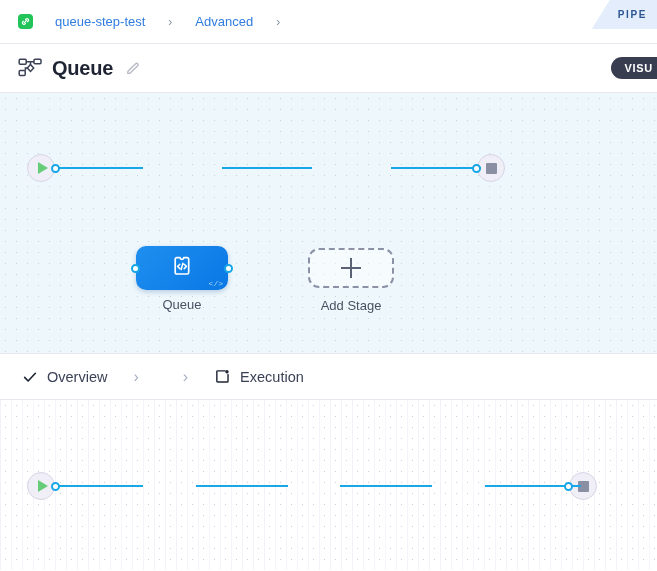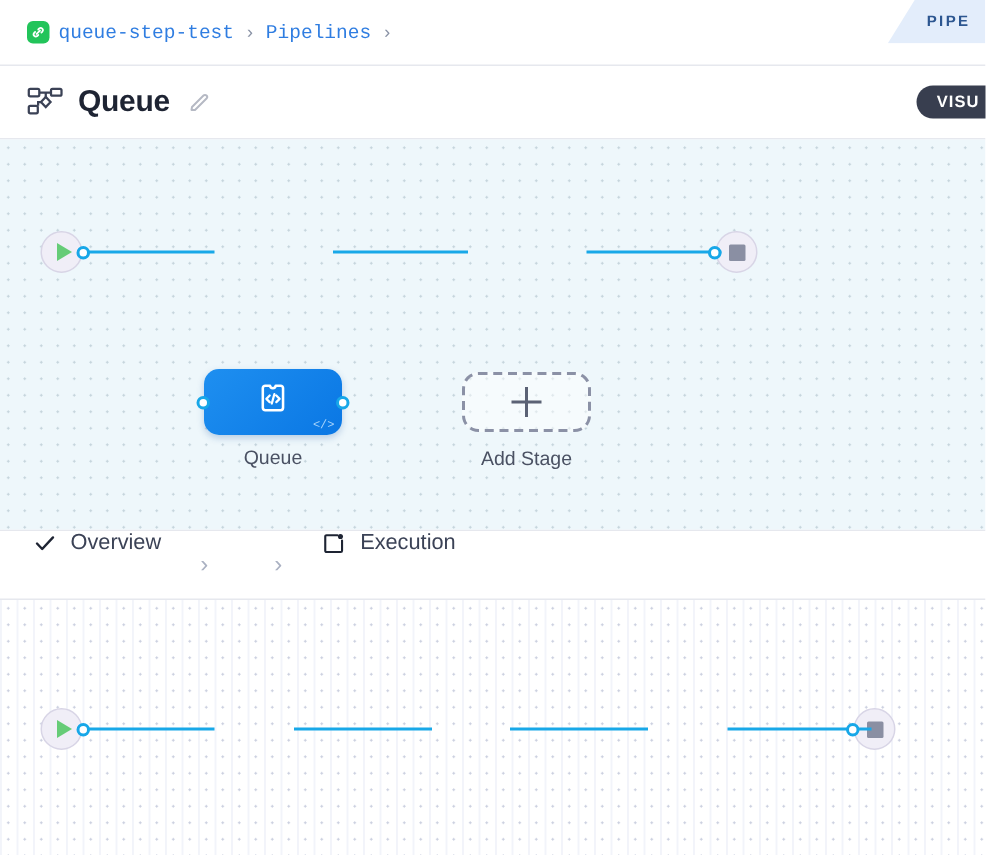--- a/index.html
+++ b/index.html
@@ -10,21 +10,21 @@
     -webkit-font-smoothing:antialiased;
   }
   .app{position:relative;width:657px;height:571px;overflow:hidden;}
 
   
   .topbar{
     position:relative;height:44px;background:#ffffff;
     border-bottom:1px solid #e6e8ee;
     display:flex;align-items:center;padding-left:18px;box-sizing:border-box;
   }
-  .crumbs{display:flex;align-items:center;gap:6px;font-size:13px;font-family:Liberation Mono, monospace;}
+  .crumbs{display:flex;align-items:center;gap:22px;font-size:13px;}
   .org-icon{
     width:15px;height:15px;border-radius:4px;background:#22c45a;
     display:inline-flex;align-items:center;justify-content:center;flex:0 0 auto;
   }
   .crumb-link{color:#2f7de1;text-decoration:none;white-space:nowrap;}
   .crumb-sep{color:#8a93a6;font-size:12px;padding:0 1px;}
 
   
   .corner-tab{
     position:absolute;right:0;top:0;height:29px;
@@ -133,21 +133,21 @@
     white-space:nowrap;
   }
 
   
   .tabbar{
     height:47px;background:#fff;border-top:1px solid #e6e8ee;
     border-bottom:1px solid #e6e8ee;
     display:flex;align-items:stretch;padding-left:18px;box-sizing:border-box;
   }
   .tab{
-    display:flex;gap:9px;padding:0 4px;
+    display:flex;align-items:center;gap:9px;padding:0 4px;
     font-size:14.5px;color:#3b4256;cursor:pointer;position:relative;
   }
   .tab.active{font-weight:bold;color:#1e2433;}
   .tab.active:after{
     content:"";position:absolute;left:-8px;right:-8px;bottom:-1px;height:3px;
     background:#2f7de1;
   }
   .tab-sep{display:flex;align-items:center;padding:0 22px;color:#aab1c2;}
   .check{display:inline-block;width:16px;height:16px;}
   .tab-ico{display:inline-block;width:17px;height:17px;}
@@ -161,21 +161,21 @@
     <div class="crumbs">
       <span class="org-icon">
         <svg width="11" height="11" viewBox="0 0 24 24" fill="none" stroke="#ffffff" stroke-width="2.6" stroke-linecap="round">
           <path d="M9.5 14.5 14.5 9.5"></path>
           <path d="M7.5 11.5 6 13a3.2 3.2 0 0 0 4.5 4.5L12 16"></path>
           <path d="M16.5 12.5 18 11a3.2 3.2 0 0 0-4.5-4.5L12 8"></path>
         </svg>
       </span>
       <a class="crumb-link" href="#">queue-step-test</a>
       <span class="crumb-sep">›</span>
-      <a class="crumb-link" href="#">Pipelines</a>
+      <a class="crumb-link" href="#">Advanced</a>
       <span class="crumb-sep">›</span>
     </div>
     <div class="corner-tab">
       <span>PIPE</span>
     </div>
   </div>
 
   <div class="titlebar">
     <span class="title-icon">
       <svg width="26" height="22" viewBox="0 0 26 22" fill="none" stroke="#3b4256" stroke-width="1.5">

